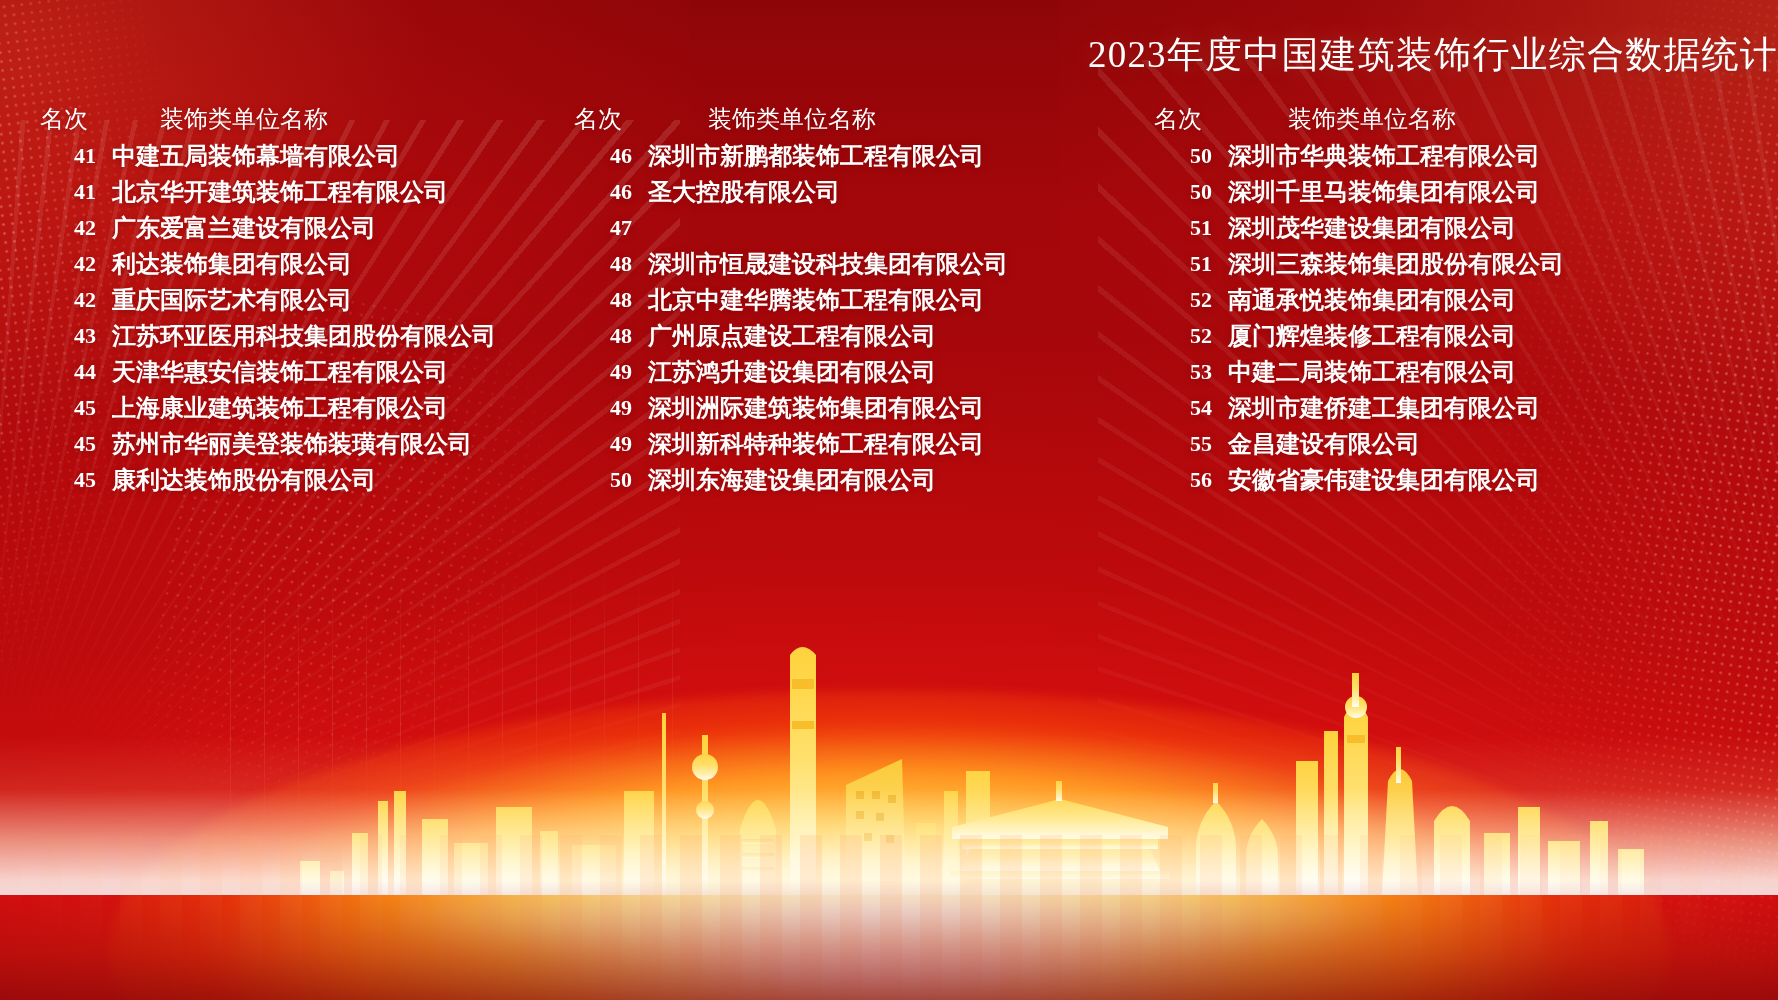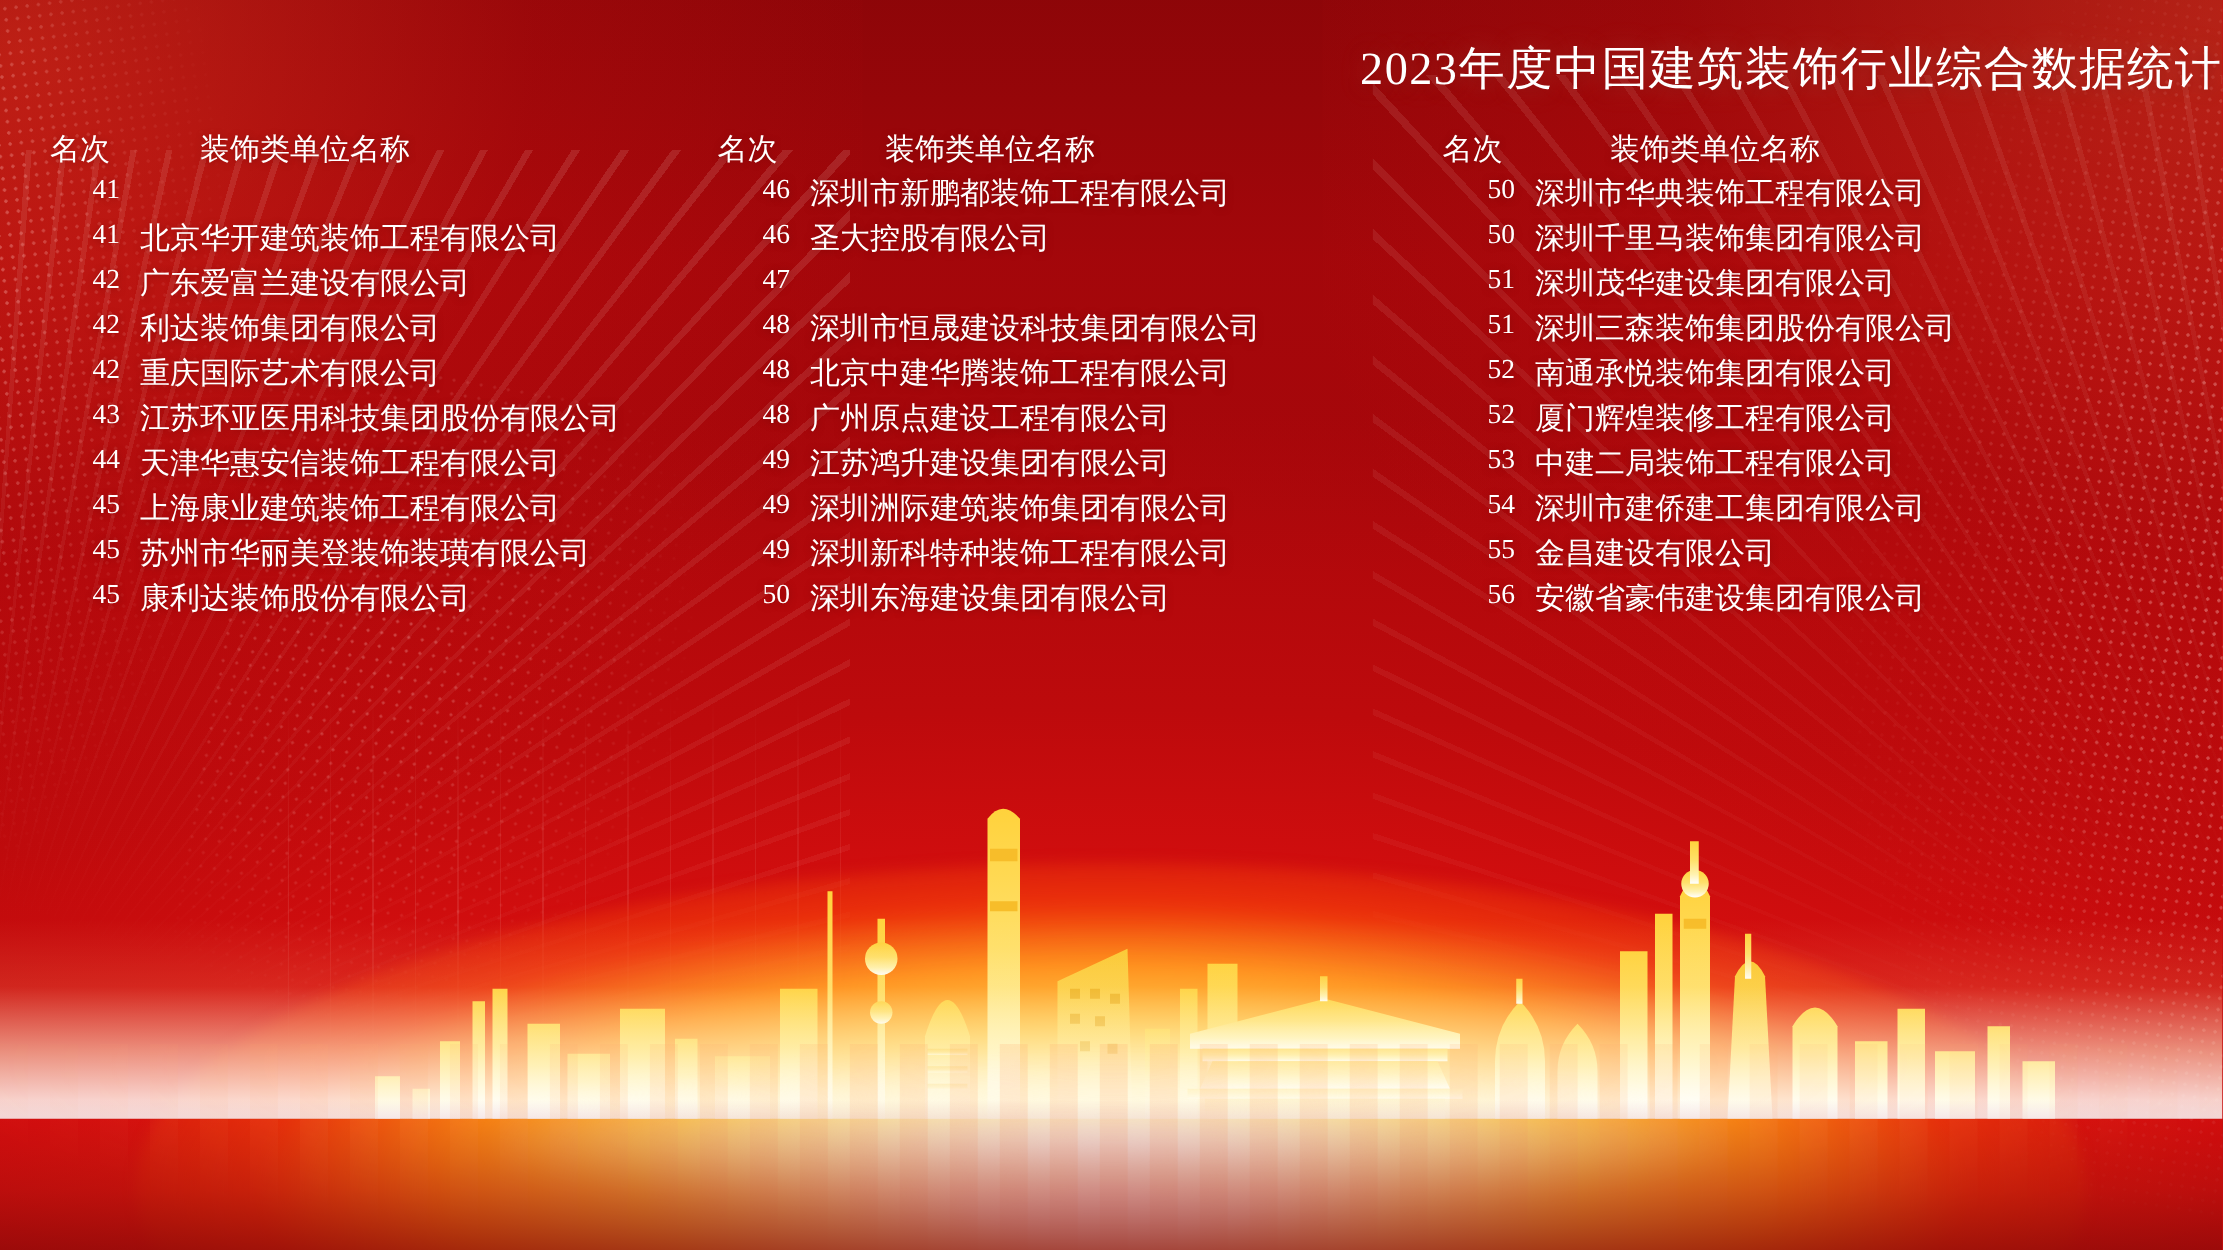--- a/index.html
+++ b/index.html
@@ -147,23 +147,24 @@
 
   .col-head{
     display:flex;align-items:center;
     color:#ffffff;font-size:24px;height:38px;
     text-shadow:0 1px 5px rgba(110,0,0,.5);
   }
   .head-rank{width:74px;text-align:left;}
   .head-name{}
 
   .row{
-    display:flex;align-items:flex-start;
+    display:flex;align-items:center;
     color:#ffffff;height:36px;
     text-shadow:0 1px 6px rgba(110,0,0,.55);
+    font-weight:bold;
   }
   .rank{width:74px;text-align:right;padding-right:16px;font-size:22px;box-sizing:border-box;}
   .uname{font-size:24px;white-space:nowrap;}
 
   .col-1 .head-rank{padding-left:2px;}
   .col-2 .head-rank{padding-left:14px;}
   .col-3 .head-rank{padding-left:14px;}
   .col-2 .rank,.col-3 .rank{width:88px;}
   .col-2 .head-rank,.col-3 .head-rank{width:88px;}
   .head-name{padding-left:46px;}
@@ -288,20 +289,21 @@
 
   <div class="columns">
 
     <div class="col col-1">
       <div class="col-head">
         <span class="head-rank">名次</span>
         <span class="head-name">装饰类单位名称</span>
       </div>
       <div class="row">
           <span class="rank">41</span>
+          <span class="uname">中建五局装饰幕墙有限公司</span>
         </div>
       <div class="row">
           <span class="rank">41</span>
           <span class="uname">北京华开建筑装饰工程有限公司</span>
         </div>
       <div class="row">
           <span class="rank">42</span>
           <span class="uname">广东爱富兰建设有限公司</span>
         </div>
       <div class="row">

